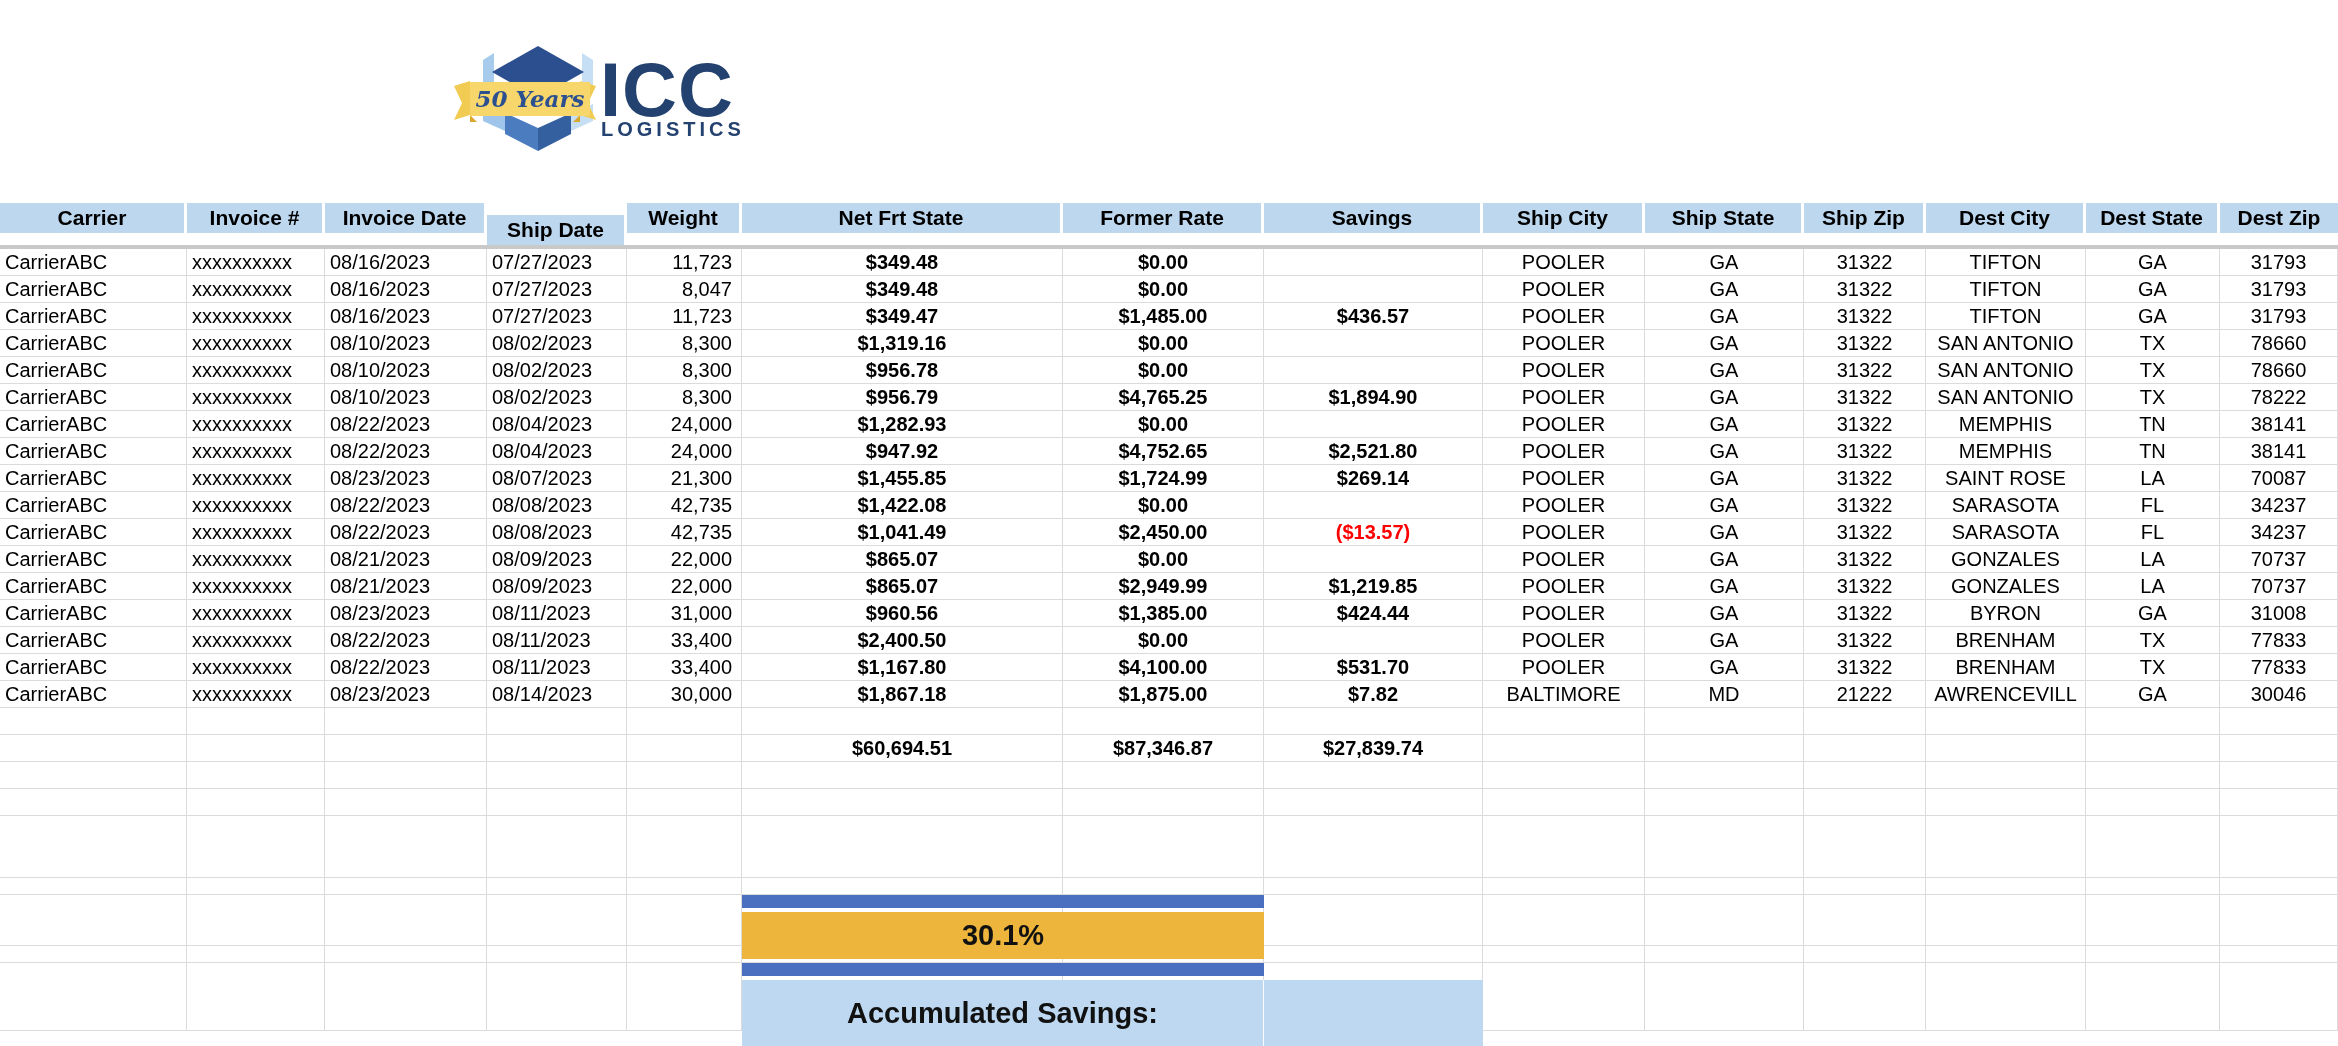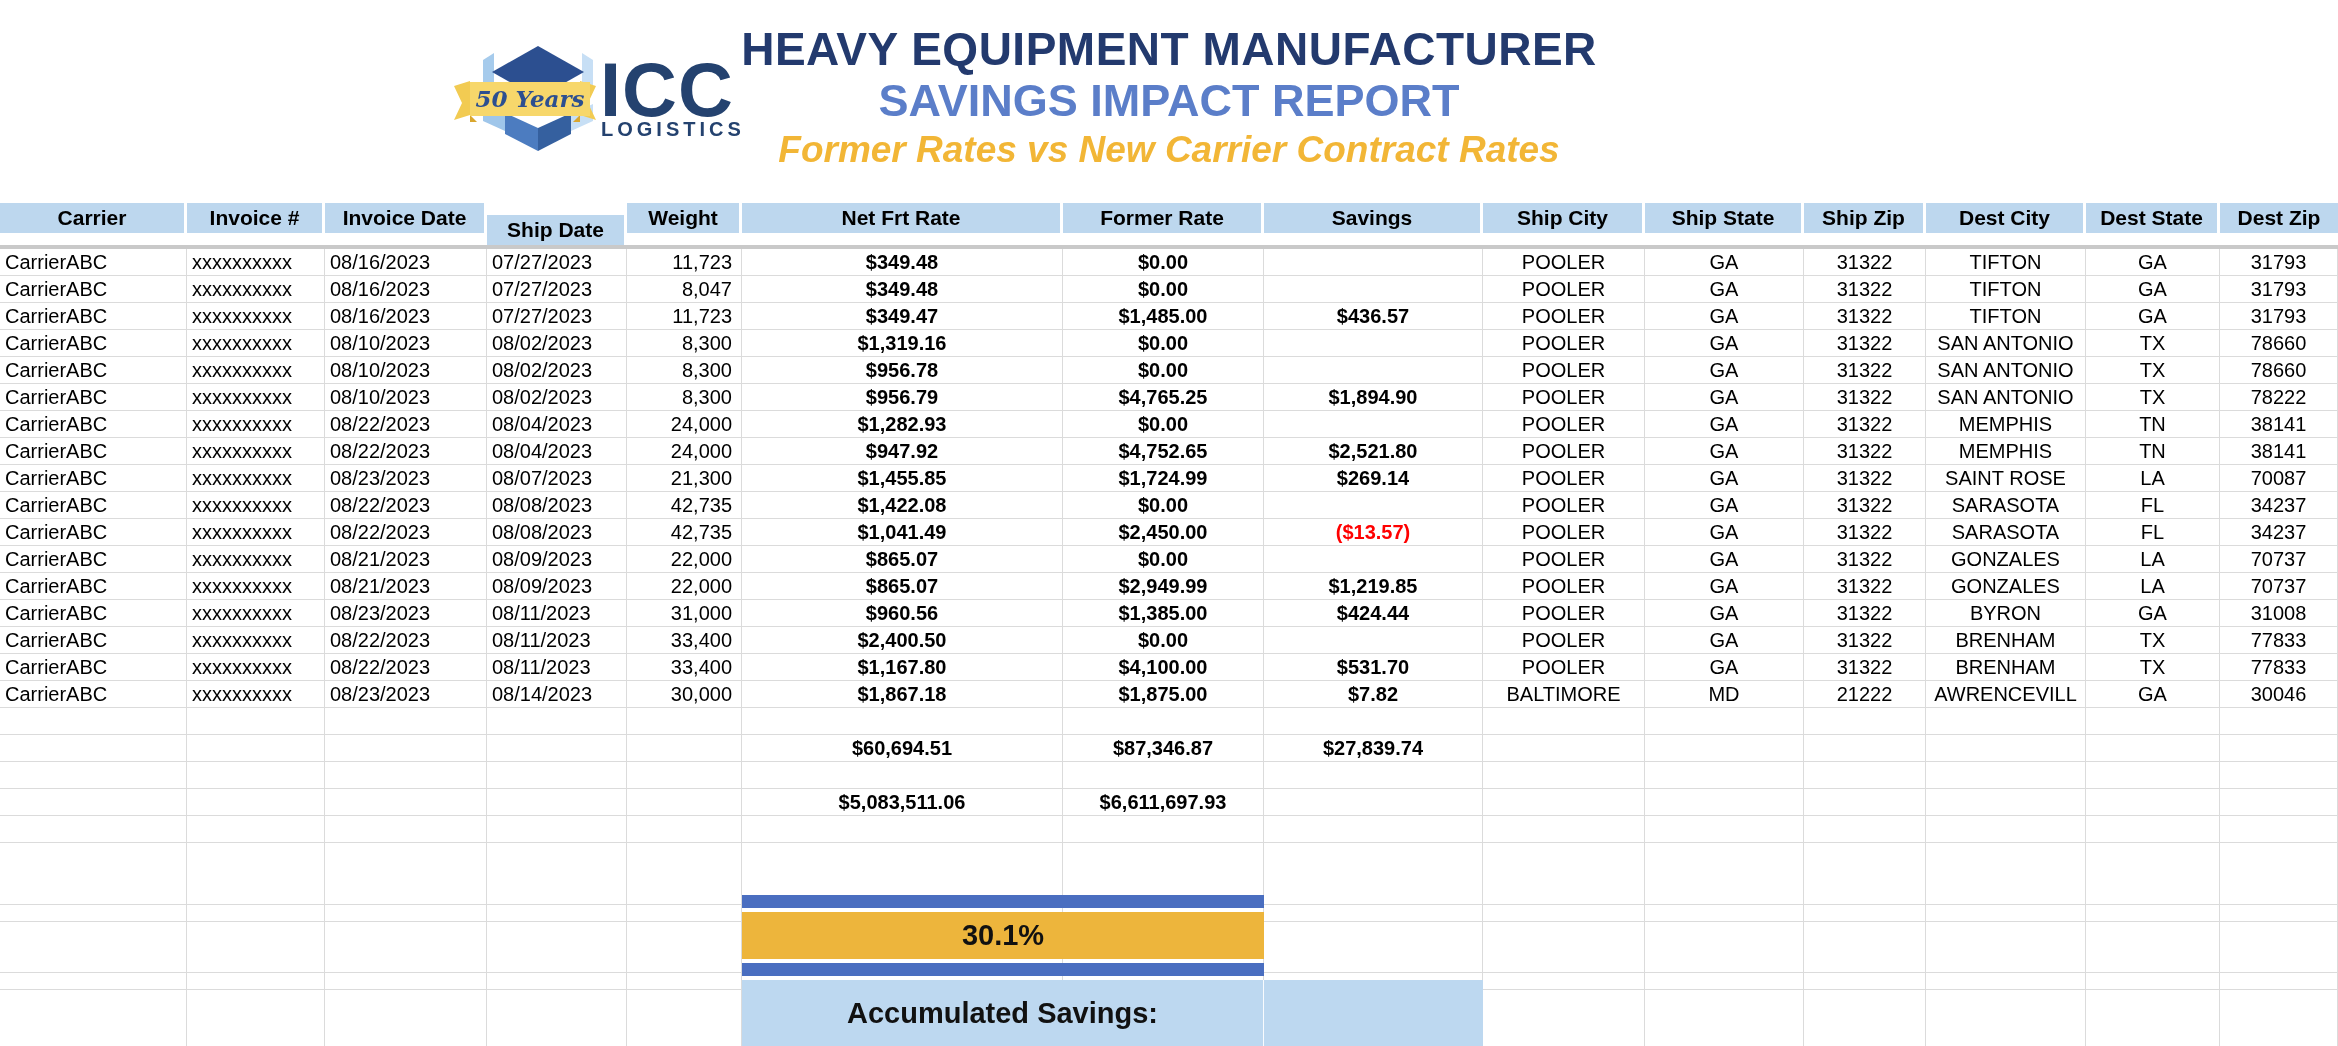--- a/index.html
+++ b/index.html
@@ -61,34 +61,29 @@
       <polygon points="130,95 123,102 130,102" fill="#D9A62E"></polygon>
 
       <rect x="20" y="62" width="120" height="34" fill="#F7D76B"></rect>
       <text x="80" y="87" font-family="DejaVu Serif, serif" font-style="italic" font-weight="bold" font-size="23" fill="#2C4F90" text-anchor="middle">50 Years</text>
 
       <text x="150" y="96" font-family="Liberation Sans, sans-serif" font-weight="bold" font-size="76" fill="#24426F" letter-spacing="1">ICC</text>
       <text x="151" y="116" font-family="Liberation Sans, sans-serif" font-weight="bold" font-size="20" fill="#24426F" letter-spacing="4">LOGISTICS</text>
     </svg>
   </div>
 
-  <div class="titles">
-    <div class="title">HEAVY EQUIPMENT MANUFACTURER</div>
-    <div class="subtitle">SAVINGS IMPACT REPORT</div>
-    <div class="tagline">Former Rates vs New Carrier Contract Rates</div>
-  </div>
 
   <div class="grid" id="grid">
       <div class="hrow">
         <div class="hcell" style="width: 187px;">Carrier</div>
         <div class="hcell" style="width: 138px;">Invoice #</div>
         <div class="hcell" style="width: 162px;">Invoice Date</div>
         <div class="hcell" style="width: 140px; margin-top: 12px;">Ship Date</div>
         <div class="hcell" style="width: 115px;">Weight</div>
-        <div class="hcell" style="width: 321px;">Net Frt Rate</div>
+        <div class="hcell" style="width: 321px;">Net Frt State</div>
         <div class="hcell" style="width: 201px;">Former Rate</div>
         <div class="hcell" style="width: 219px;">Savings</div>
         <div class="hcell" style="width: 162px;">Ship City</div>
         <div class="hcell" style="width: 159px;">Ship State</div>
         <div class="hcell" style="width: 122px;">Ship Zip</div>
         <div class="hcell" style="width: 160px;">Dest City</div>
         <div class="hcell" style="width: 134px;">Dest State</div>
         <div class="hcell" style="width: 118px;">Dest Zip</div>
       </div>
       <div class="hsep"></div>
@@ -411,36 +406,20 @@
         <div class="cell ac" style="width: 160px;"></div>
         <div class="cell ac" style="width: 134px;"></div>
         <div class="cell ac" style="width: 118px;"></div>
       </div>
       <div class="row" style="height: 27px;">
         <div class="cell al" style="width: 187px;"></div>
         <div class="cell al" style="width: 138px;"></div>
         <div class="cell al" style="width: 162px;"></div>
         <div class="cell al" style="width: 140px;"></div>
         <div class="cell ar" style="width: 115px;"></div>
-        <div class="cell ac b" style="width: 321px;">$5,083,511.06</div>
-        <div class="cell ac b" style="width: 201px;">$6,611,697.93</div>
-        <div class="cell ac" style="width: 219px;"></div>
-        <div class="cell ac" style="width: 162px;"></div>
-        <div class="cell ac" style="width: 159px;"></div>
-        <div class="cell ac" style="width: 122px;"></div>
-        <div class="cell ac" style="width: 160px;"></div>
-        <div class="cell ac" style="width: 134px;"></div>
-        <div class="cell ac" style="width: 118px;"></div>
-      </div>
-      <div class="row" style="height: 27px;">
-        <div class="cell al" style="width: 187px;"></div>
-        <div class="cell al" style="width: 138px;"></div>
-        <div class="cell al" style="width: 162px;"></div>
-        <div class="cell al" style="width: 140px;"></div>
-        <div class="cell ar" style="width: 115px;"></div>
         <div class="cell ac" style="width: 321px;"></div>
         <div class="cell ac" style="width: 201px;"></div>
         <div class="cell ac" style="width: 219px;"></div>
         <div class="cell ac" style="width: 162px;"></div>
         <div class="cell ac" style="width: 159px;"></div>
         <div class="cell ac" style="width: 122px;"></div>
         <div class="cell ac" style="width: 160px;"></div>
         <div class="cell ac" style="width: 134px;"></div>
         <div class="cell ac" style="width: 118px;"></div>
       </div>

